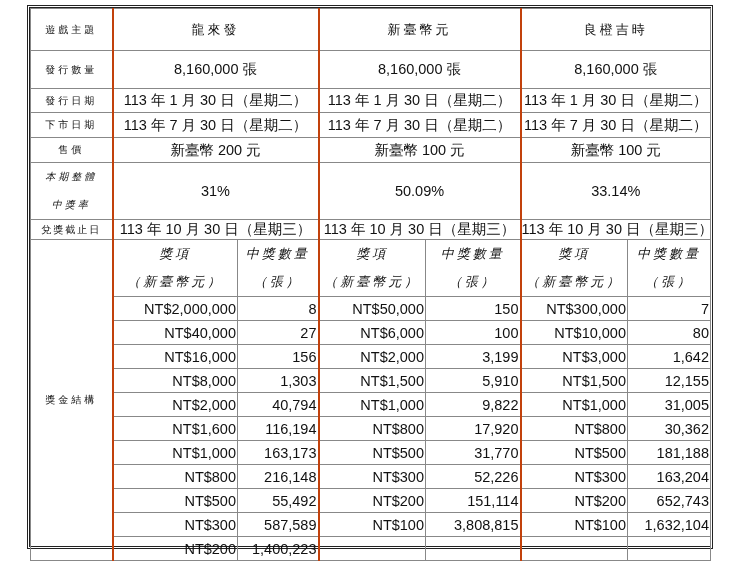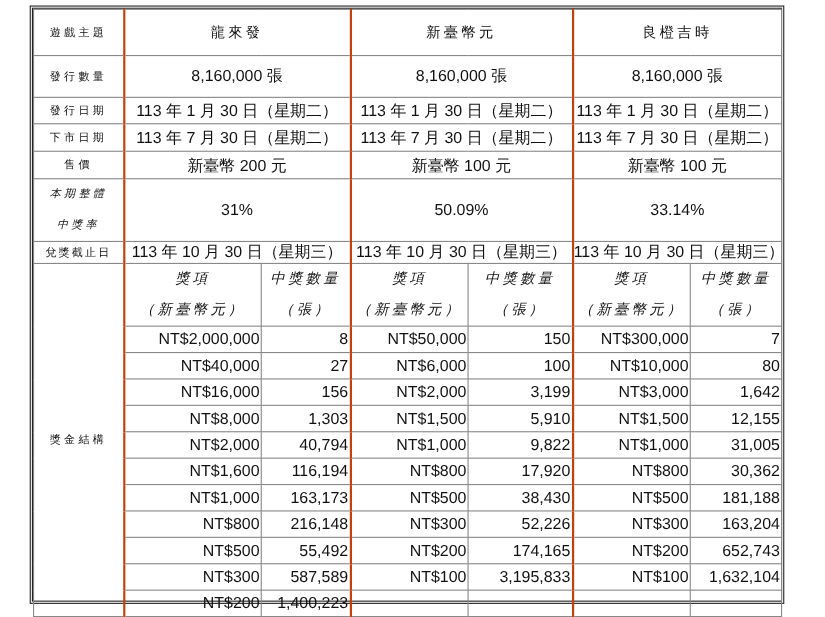--- a/index.html
+++ b/index.html
@@ -151,45 +151,45 @@
         <td class="num r">116,194</td>
       <td class="num r thick-l">NT$800</td>
         <td class="num r">17,920</td>
       <td class="num r thick-l">NT$800</td>
         <td class="num r">30,362</td>
     </tr>
     <tr style="height:24px">
       <td class="num r thick-l">NT$1,000</td>
         <td class="num r">163,173</td>
       <td class="num r thick-l">NT$500</td>
-        <td class="num r">38,430</td>
+        <td class="num r">31,770</td>
       <td class="num r thick-l">NT$500</td>
         <td class="num r">181,188</td>
     </tr>
     <tr style="height:24px">
       <td class="num r thick-l">NT$800</td>
         <td class="num r">216,148</td>
       <td class="num r thick-l">NT$300</td>
         <td class="num r">52,226</td>
       <td class="num r thick-l">NT$300</td>
         <td class="num r">163,204</td>
     </tr>
     <tr style="height:24px">
       <td class="num r thick-l">NT$500</td>
         <td class="num r">55,492</td>
       <td class="num r thick-l">NT$200</td>
-        <td class="num r">174,165</td>
+        <td class="num r">151,114</td>
       <td class="num r thick-l">NT$200</td>
         <td class="num r">652,743</td>
     </tr>
     <tr style="height:24px">
       <td class="num r thick-l">NT$300</td>
         <td class="num r">587,589</td>
       <td class="num r thick-l">NT$100</td>
-        <td class="num r">3,195,833</td>
+        <td class="num r">3,808,815</td>
       <td class="num r thick-l">NT$100</td>
         <td class="num r">1,632,104</td>
     </tr>
     <tr style="height:24px">
       <td class="num r thick-l">NT$200</td>
         <td class="num r">1,400,223</td>
       <td class="num r thick-l"></td>
         <td class="num r"></td>
       <td class="num r thick-l"></td>
         <td class="num r"></td>

